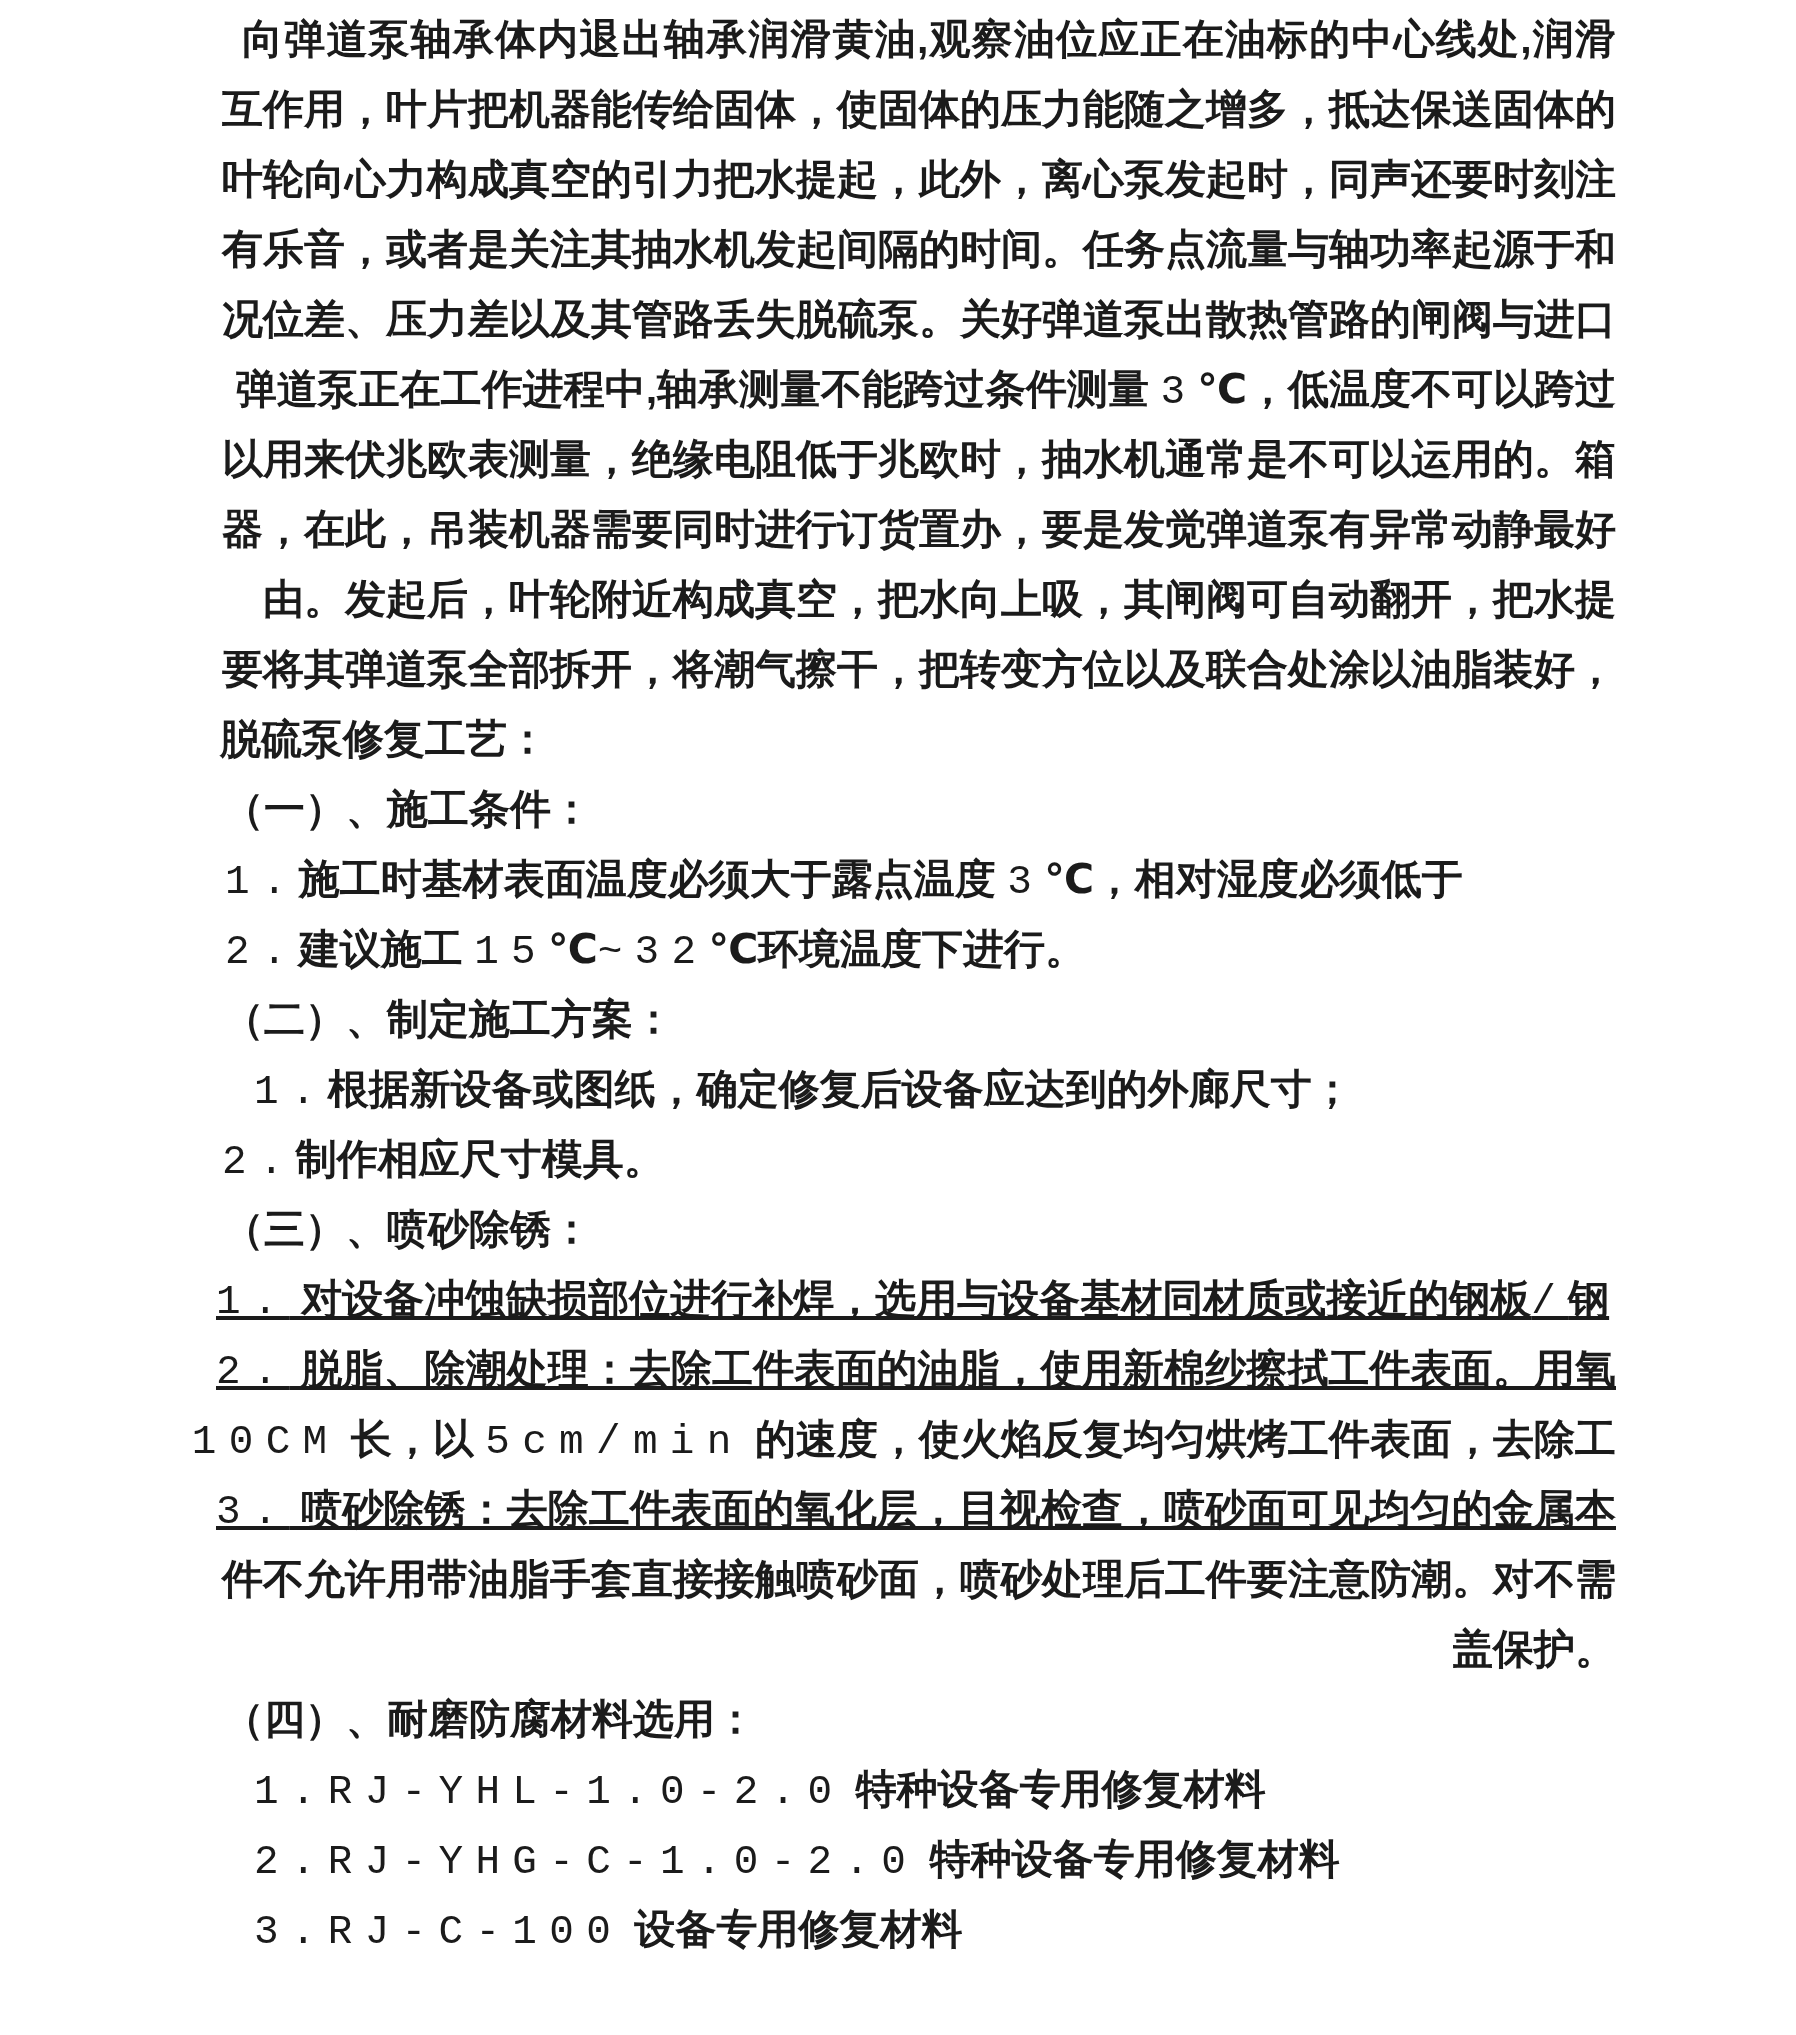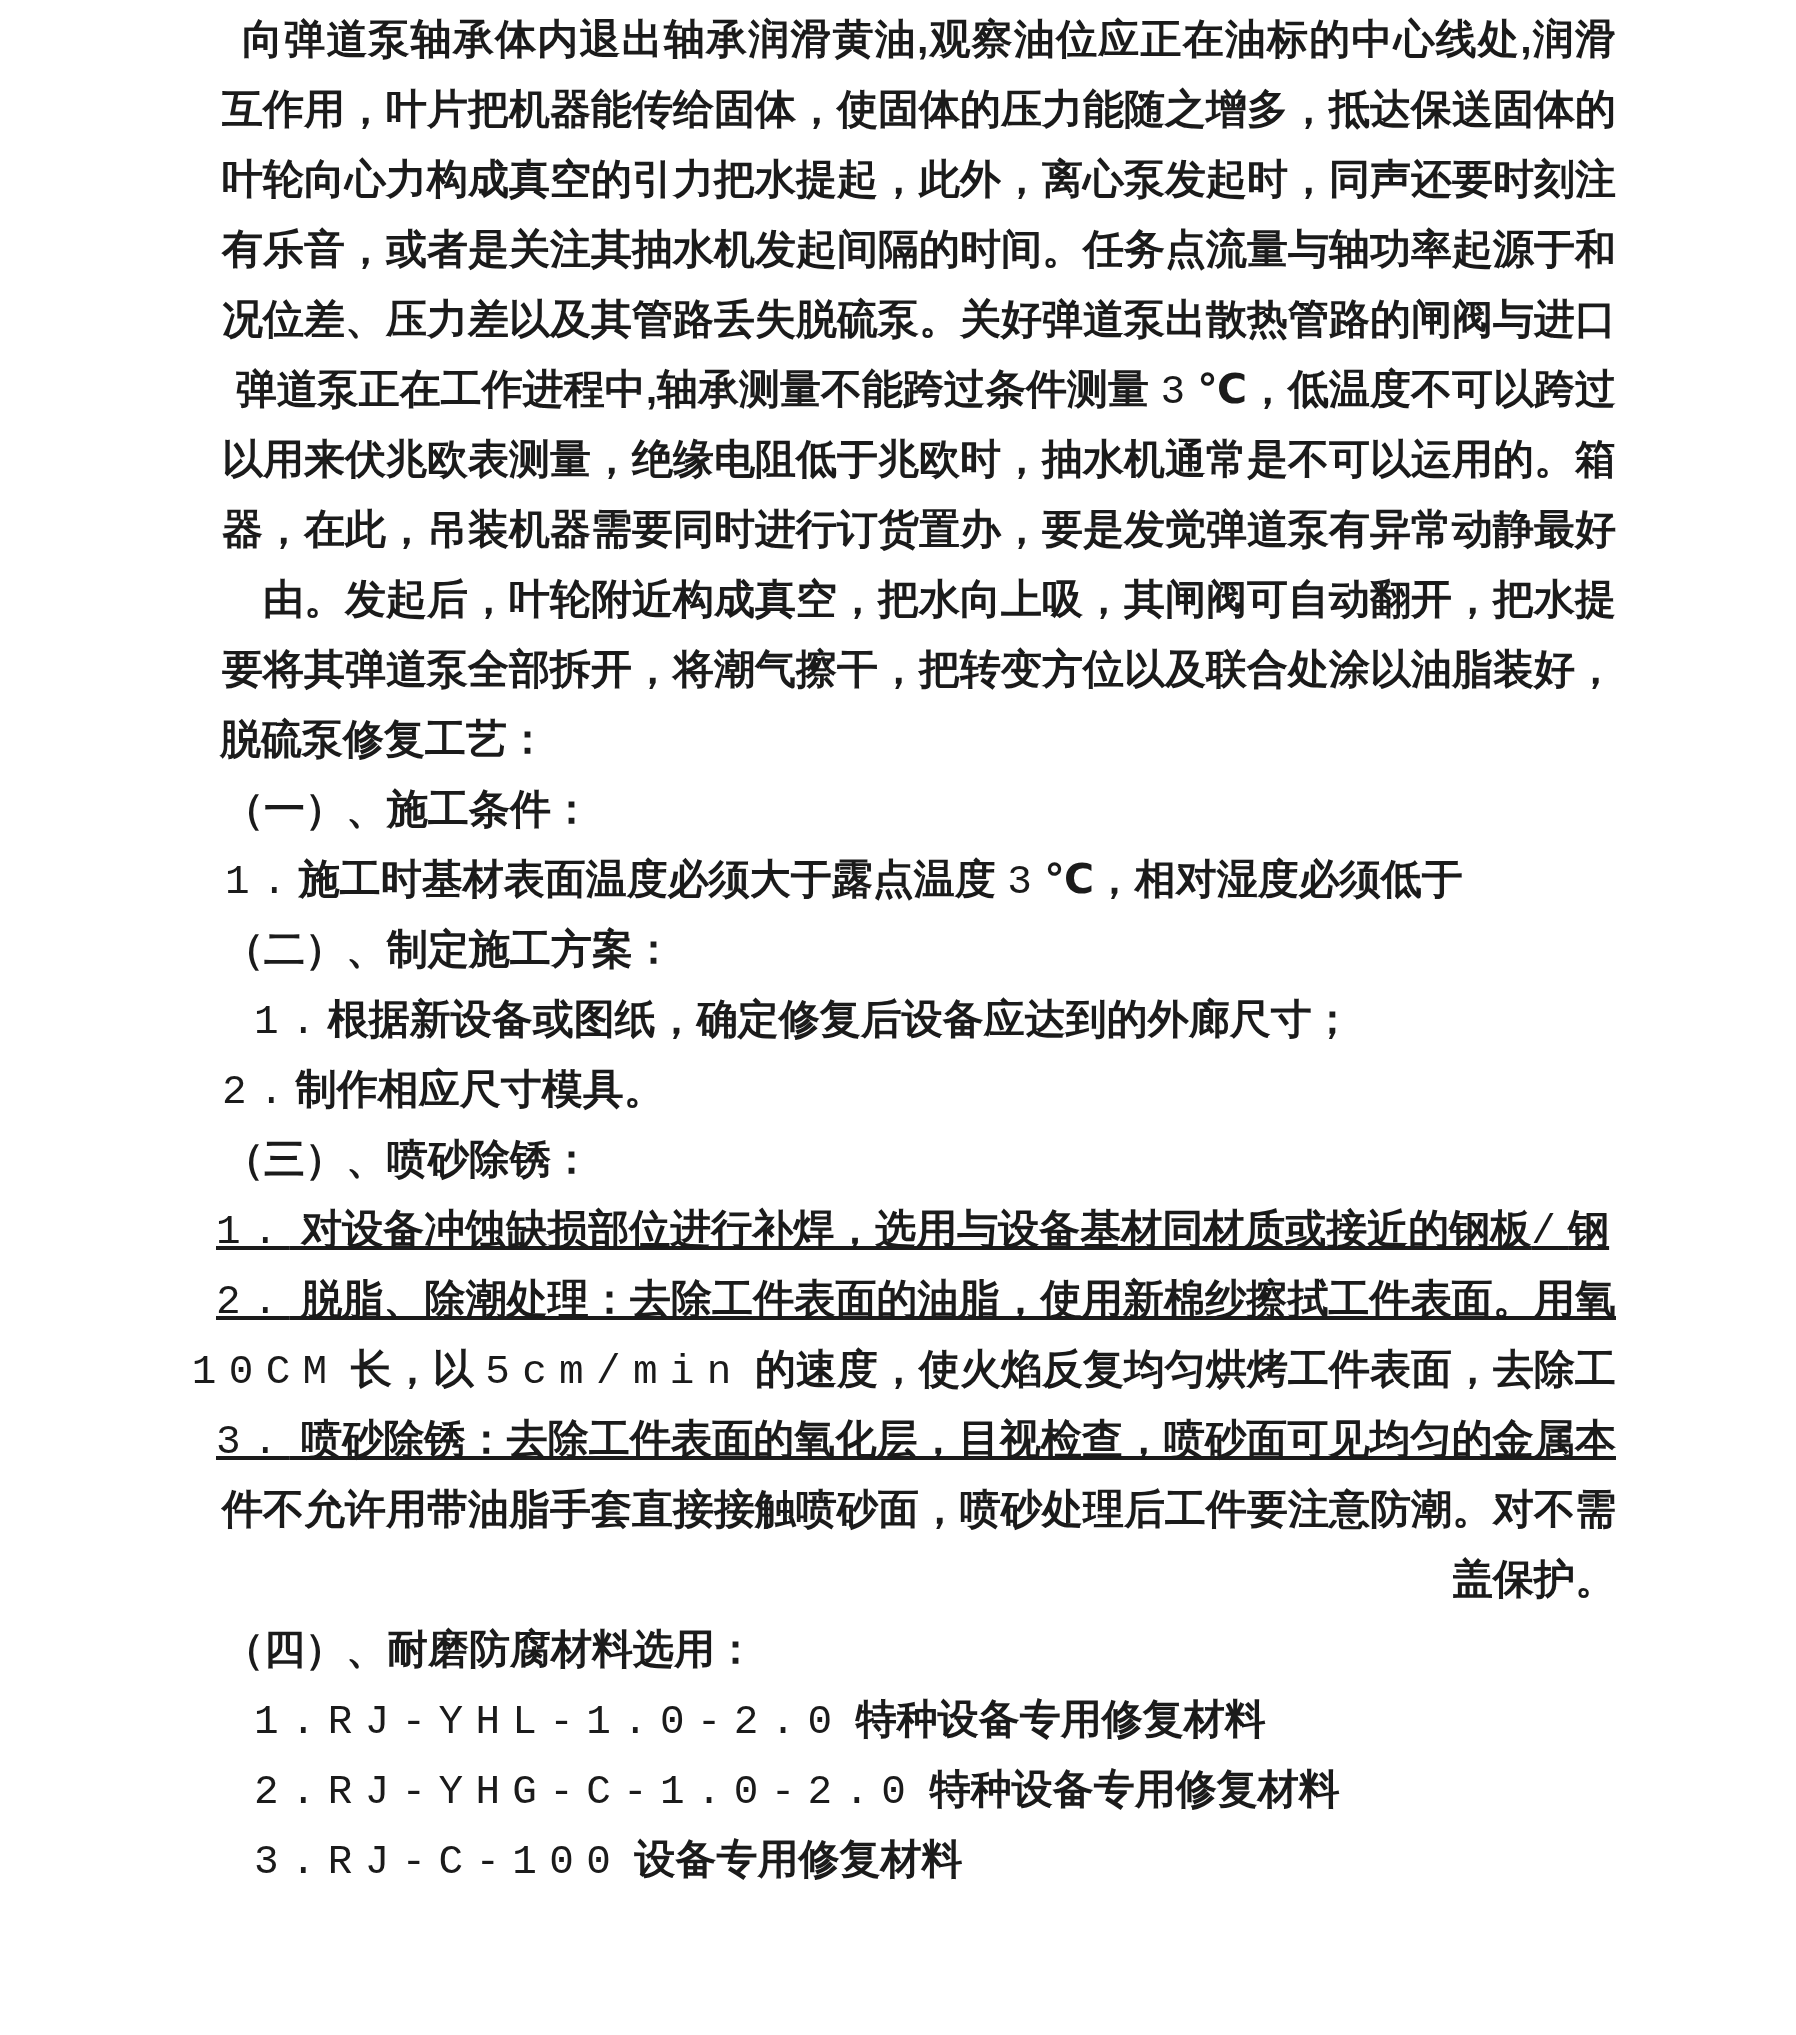--- a/index.html
+++ b/index.html
@@ -53,20 +53,21 @@
     <div class="line ind-none just">有乐音，或者是关注其抽水机发起间隔的时间。任务点流量与轴功率起源于和泵联接的装置琐细的情</div>
     <div class="line ind-none just">况位差、压力差以及其管路丢失脱硫泵。关好弹道泵出散热管路的闸阀与进口压力表、出口真空表。</div>
     <div class="line ind-none just">弹道泵正在工作进程中,轴承测量不能跨过条件测量 <span class="lat">3</span>℃，低温度不可以跨过 <span class="lat">80</span>℃。它的绝缘情况可</div>
     <div class="line ind-none just">以用来伏兆欧表测量，绝缘电阻低于兆欧时，抽水机通常是不可以运用的。箱均配有拆装用的吊装机</div>
     <div class="line ind-none just">器，在此，吊装机器需要同时进行订货置办，要是发觉弹道泵有异常动静最好是能够即时泊车查看缘</div>
     <div class="line ind-none just">由。发起后，叶轮附近构成真空，把水向上吸，其闸阀可自动翻开，把水提起。弹道泵暂时停用，需</div>
     <div class="line ind-none">要将其弹道泵全部拆开，将潮气擦干，把转变方位以及联合处涂以油脂装好，脱硫泵妥善处理掉。</div>
     <div class="line ind-section">脱硫泵修复工艺：</div>
     <div class="line ind-header">（一）、施工条件：</div>
     <div class="line ind-num"><span class="lat">1.</span>施工时基材表面温度必须大于露点温度 <span class="lat">3</span>℃，相对湿度必须低于 <span class="lat">60%</span>；</div>
+    <div class="line ind-num"><span class="lat">2.</span>建议施工 <span class="lat">15</span>℃<span class="lat">~32</span>℃环境温度下进行。</div>
     <div class="line ind-header">（二）、制定施工方案：</div>
     <div class="line ind-deep"><span class="lat">1.</span>根据新设备或图纸，确定修复后设备应达到的外廊尺寸；</div>
     <div class="line ind-num2"><span class="lat">2.</span>制作相应尺寸模具。</div>
     <div class="line ind-header">（三）、喷砂除锈：</div>
     <div class="line ind-item"><span class="lat">1.</span> 对设备冲蚀缺损部位进行补焊，选用与设备基材同材质或接近的钢板<span class="lat">/</span>钢筋进行骨架焊接；</div>
     <div class="line ind-item just"><span class="lat">2.</span> 脱脂、除潮处理：去除工件表面的油脂，使用新棉纱擦拭工件表面。用氧气乙炔将火焰调整到</div>
     <div class="line ind-none"><span class="lat">10CM</span> 长，以 <span class="lat">5cm/min</span> 的速度，使火焰反复均匀烘烤工件表面，去除工件表面的油脂和潮气；</div>
     <div class="line ind-item just"><span class="lat">3.</span> 喷砂除锈：去除工件表面的氧化层，目视检查，喷砂面可见均匀的金属本色。喷砂处理完的工</div>
     <div class="line ind-none just">件不允许用带油脂手套直接接触喷砂面，喷砂处理后工件要注意防潮。对不需要处理的部分，做好遮</div>
     <div class="line ind-none">盖保护。</div>

